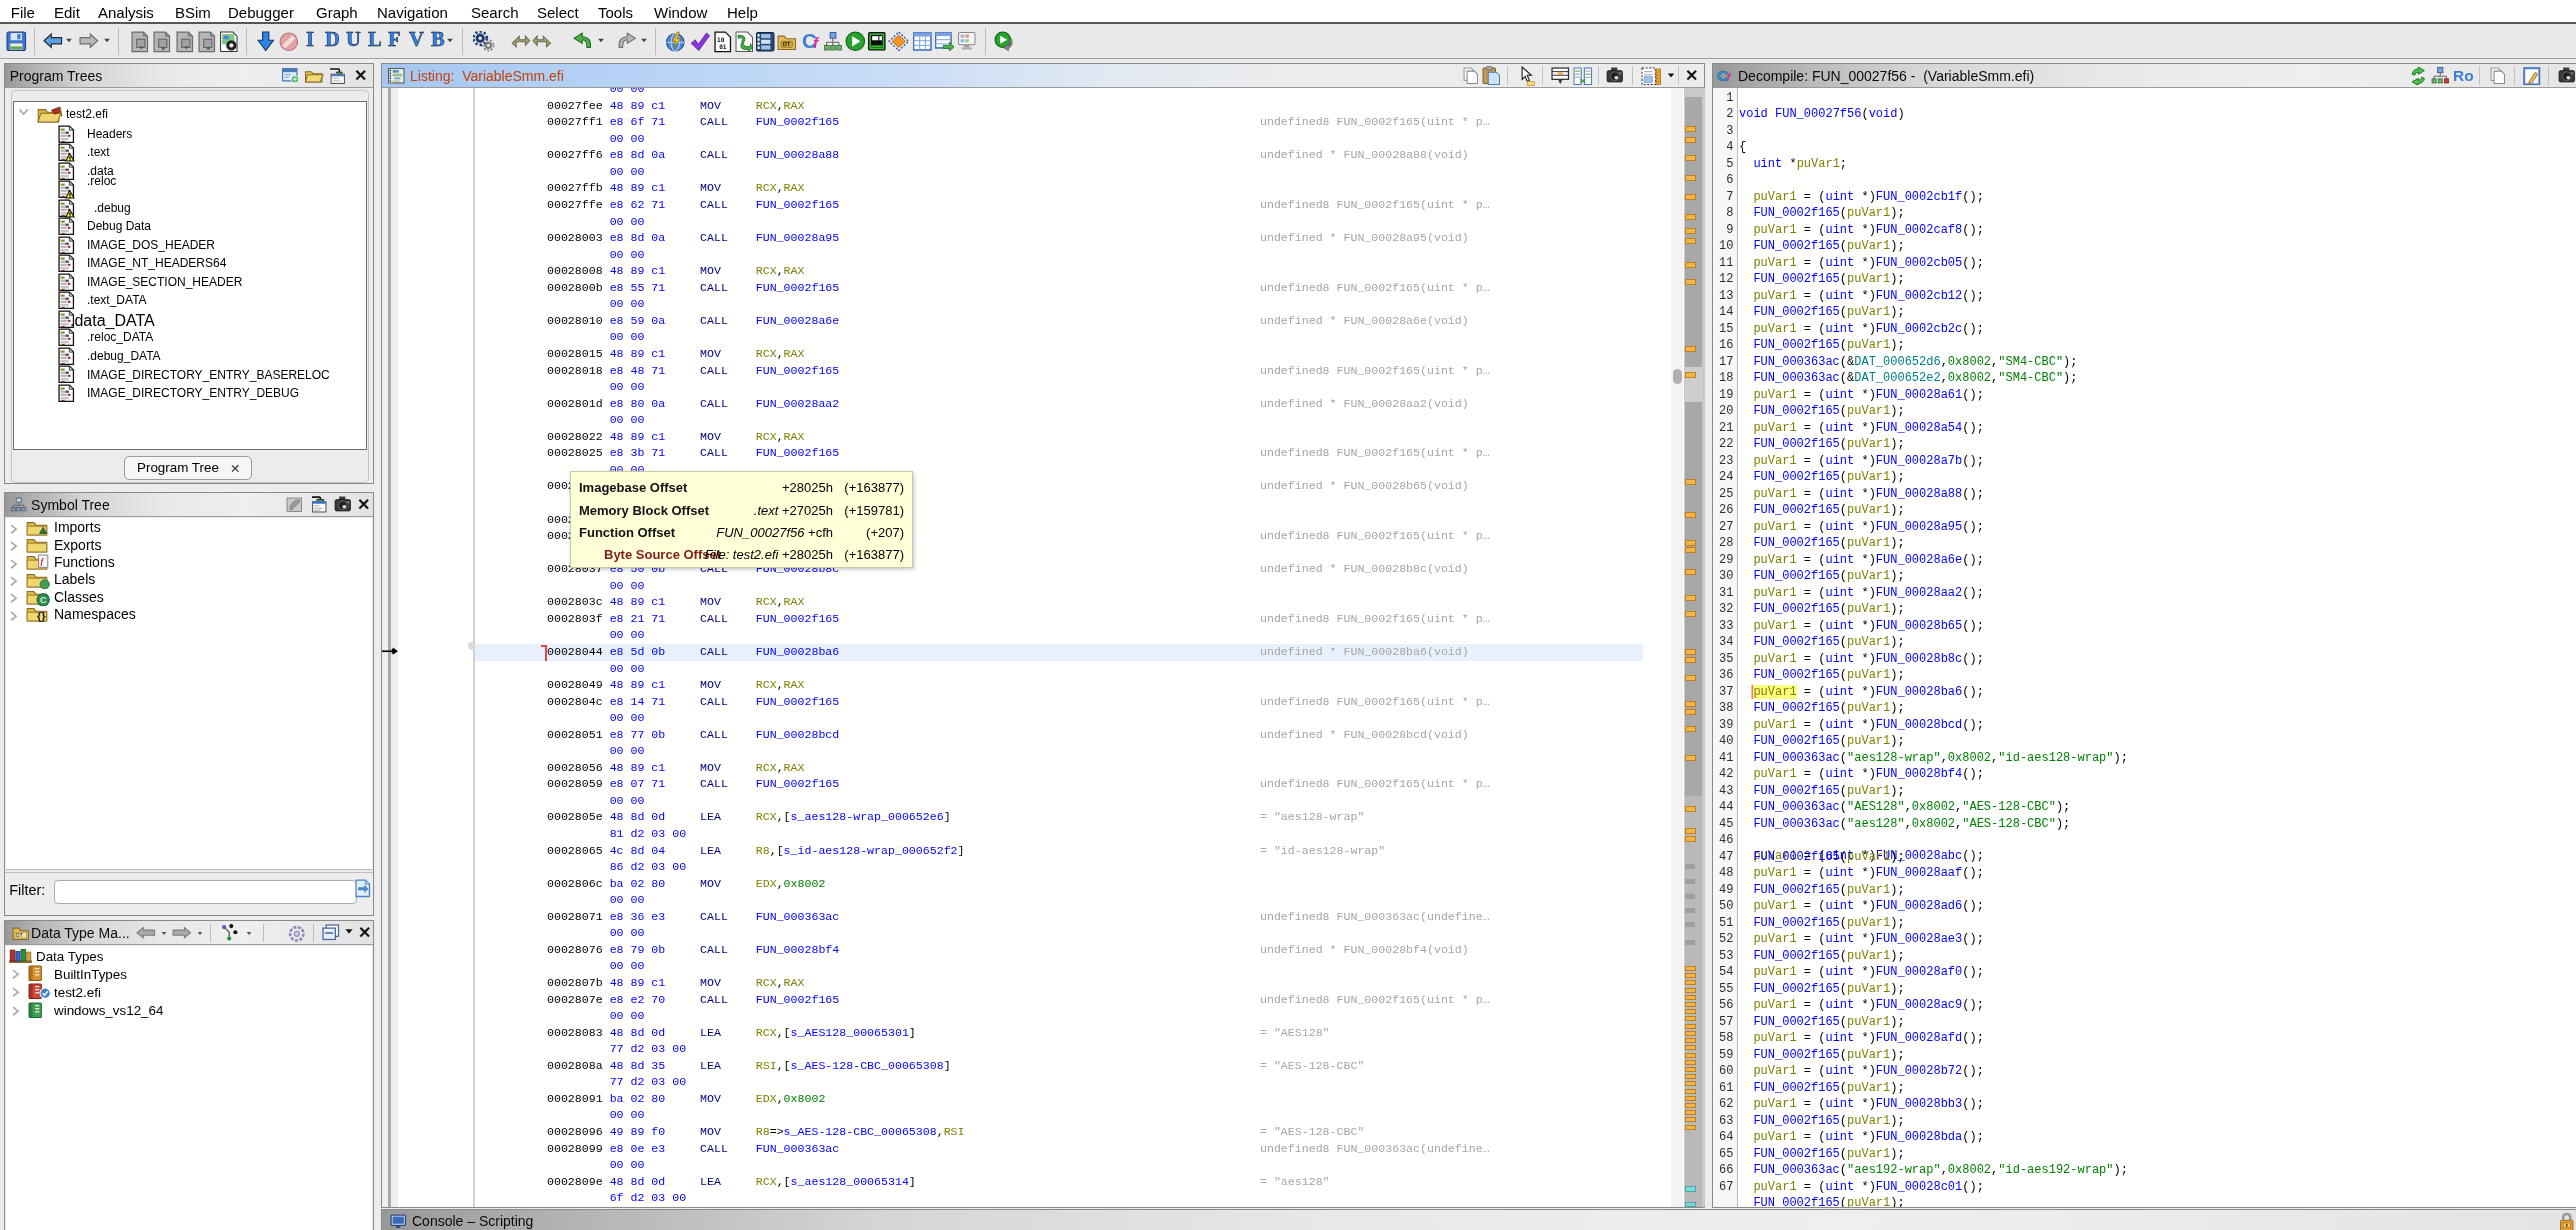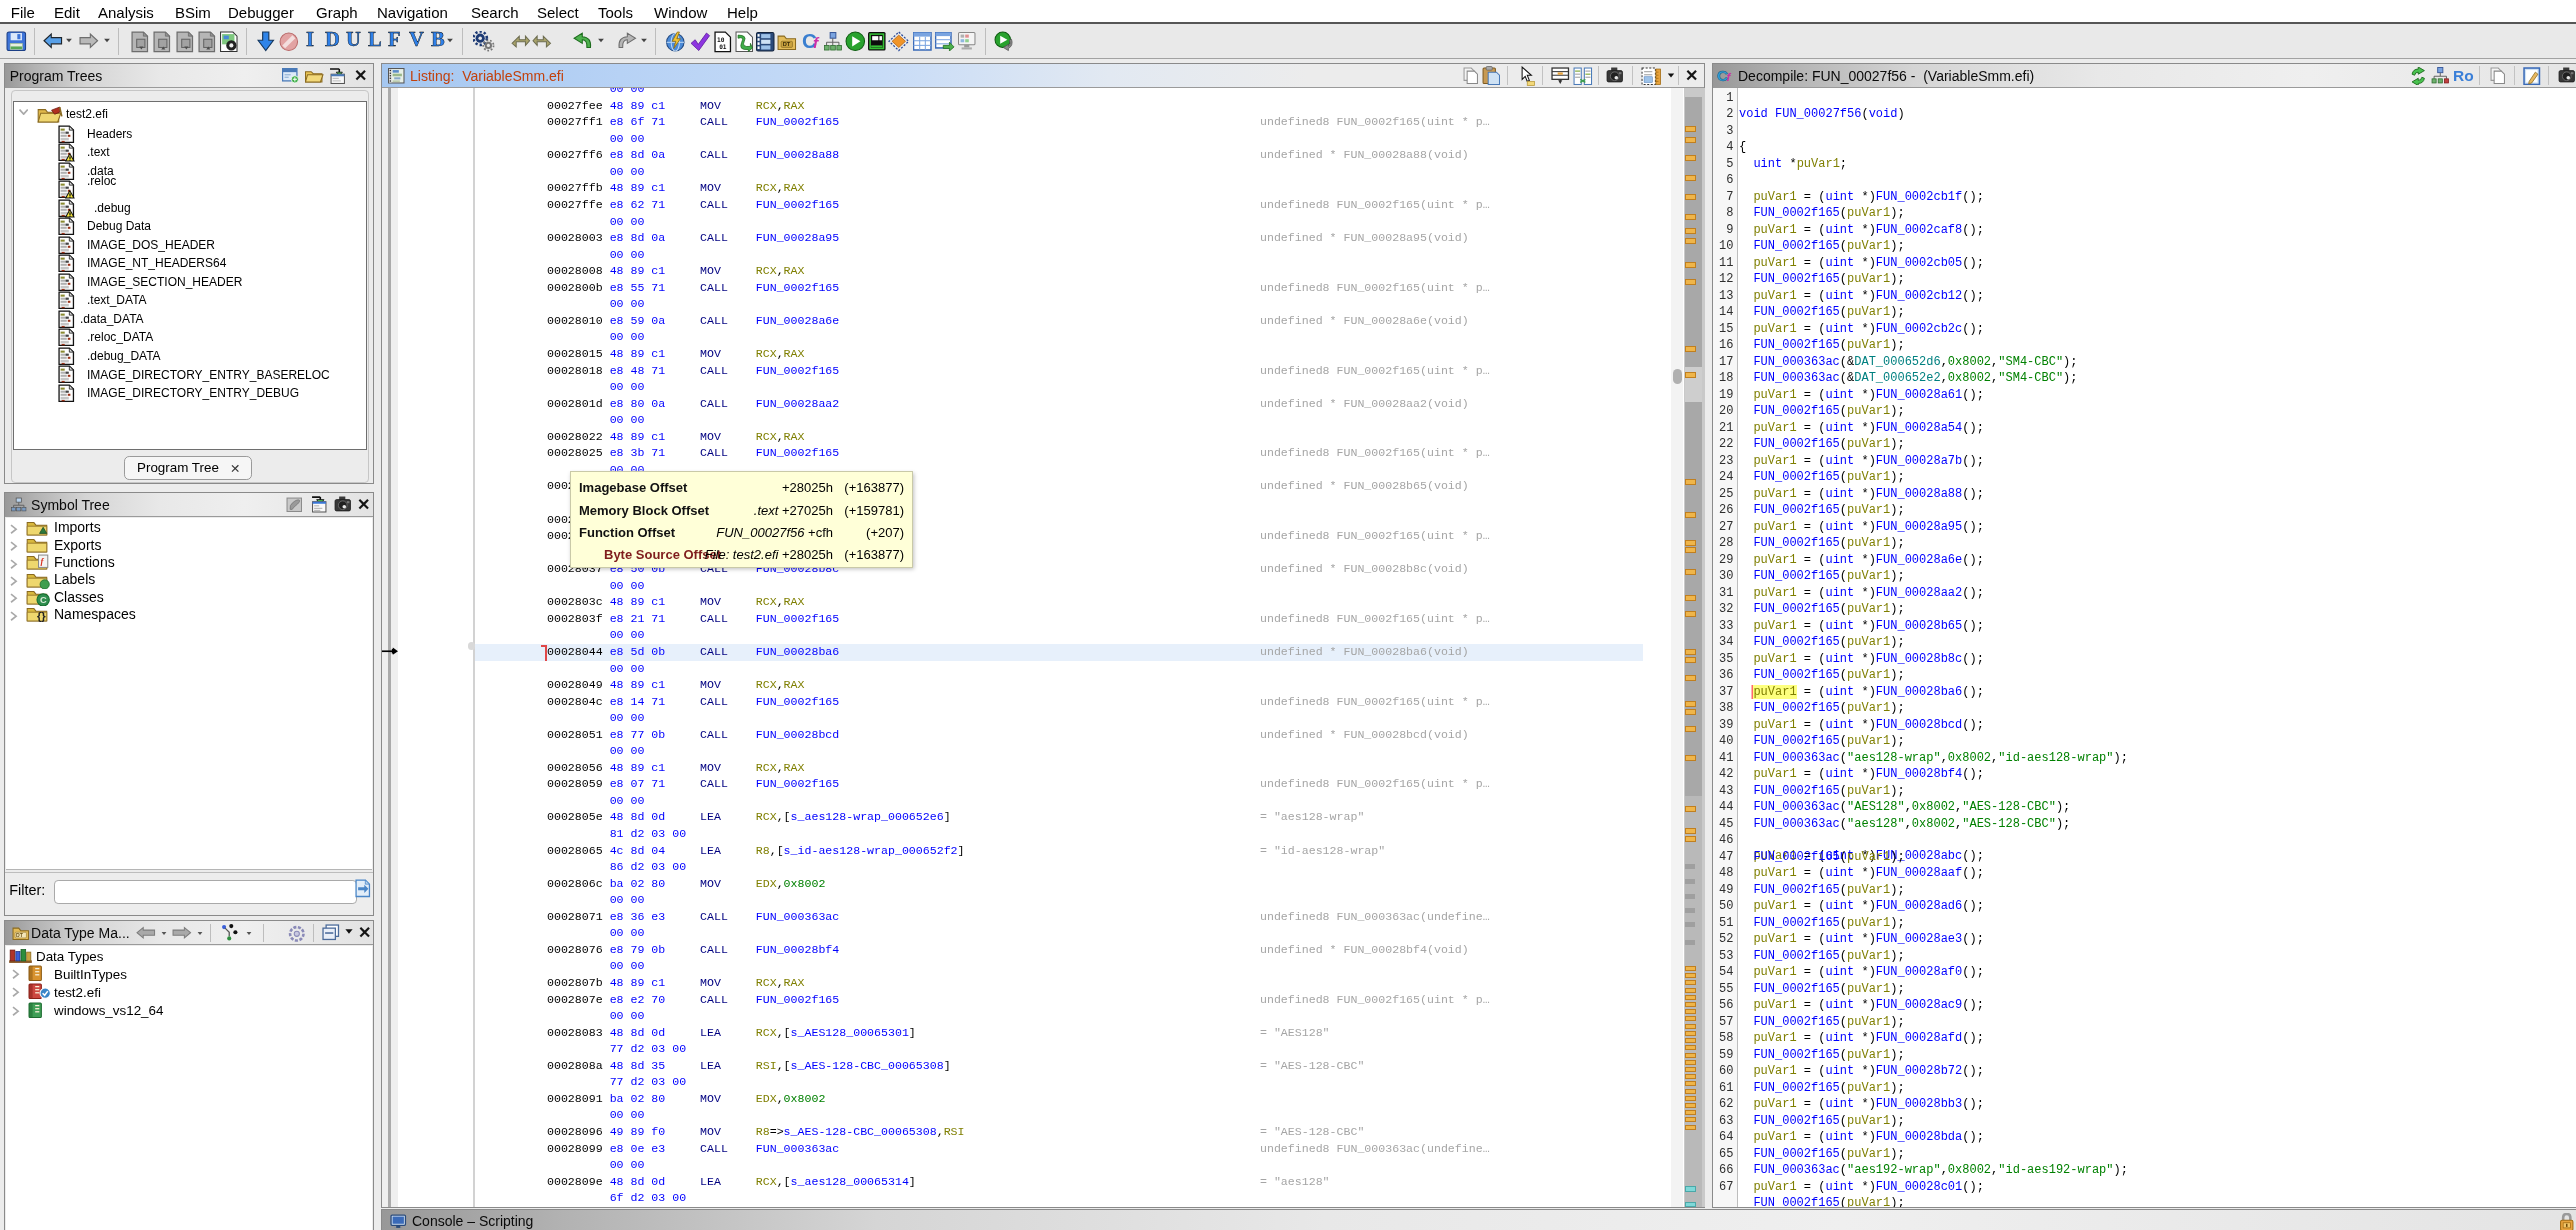--- a/index.html
+++ b/index.html
@@ -383,21 +383,21 @@
     <path d="M2 2 L22 2 L30 10 L30 34 L2 34 Z" fill="#fdfdfd" stroke="#111" stroke-width="2.5"></path>
     <path d="M22 2 L22 10 L30 10 Z" fill="#ddd" stroke="#111" stroke-width="1.5"></path>
     <rect x="5" y="7" width="8" height="4" fill="#8a8a30"></rect>
     <rect x="5" y="13" width="14" height="4" fill="#b0b0b0"></rect>
     <rect x="15" y="13" width="6" height="4" fill="#444"></rect>
     <rect x="5" y="19" width="12" height="4" fill="#b0b0b0"></rect>
     <rect x="19" y="19" width="5" height="4" fill="#993016"></rect>
     <rect x="5" y="25" width="16" height="5" fill="#c6c6c6"></rect>
     <rect x="7" y="31" width="6" height="2.5" fill="#993016"></rect>
   </svg>
-<div class="abs" style="left:80px;top:312px;font-size:12px;white-space:pre;">.data_DATA</div>
+<div class="abs" style="left:70px;top:312px;font-size:16px;white-space:pre;">.data_DATA</div>
 <svg class="abs" style="left:58px;top:328px" width="16.5" height="18.5" viewBox="0 0 32 36">
     <path d="M2 2 L22 2 L30 10 L30 34 L2 34 Z" fill="#fdfdfd" stroke="#111" stroke-width="2.5"></path>
     <path d="M22 2 L22 10 L30 10 Z" fill="#ddd" stroke="#111" stroke-width="1.5"></path>
     <rect x="5" y="7" width="8" height="4" fill="#8a8a30"></rect>
     <rect x="5" y="13" width="14" height="4" fill="#b0b0b0"></rect>
     <rect x="15" y="13" width="6" height="4" fill="#444"></rect>
     <rect x="5" y="19" width="12" height="4" fill="#b0b0b0"></rect>
     <rect x="19" y="19" width="5" height="4" fill="#993016"></rect>
     <rect x="5" y="25" width="16" height="5" fill="#c6c6c6"></rect>
     <rect x="7" y="31" width="6" height="2.5" fill="#993016"></rect>

